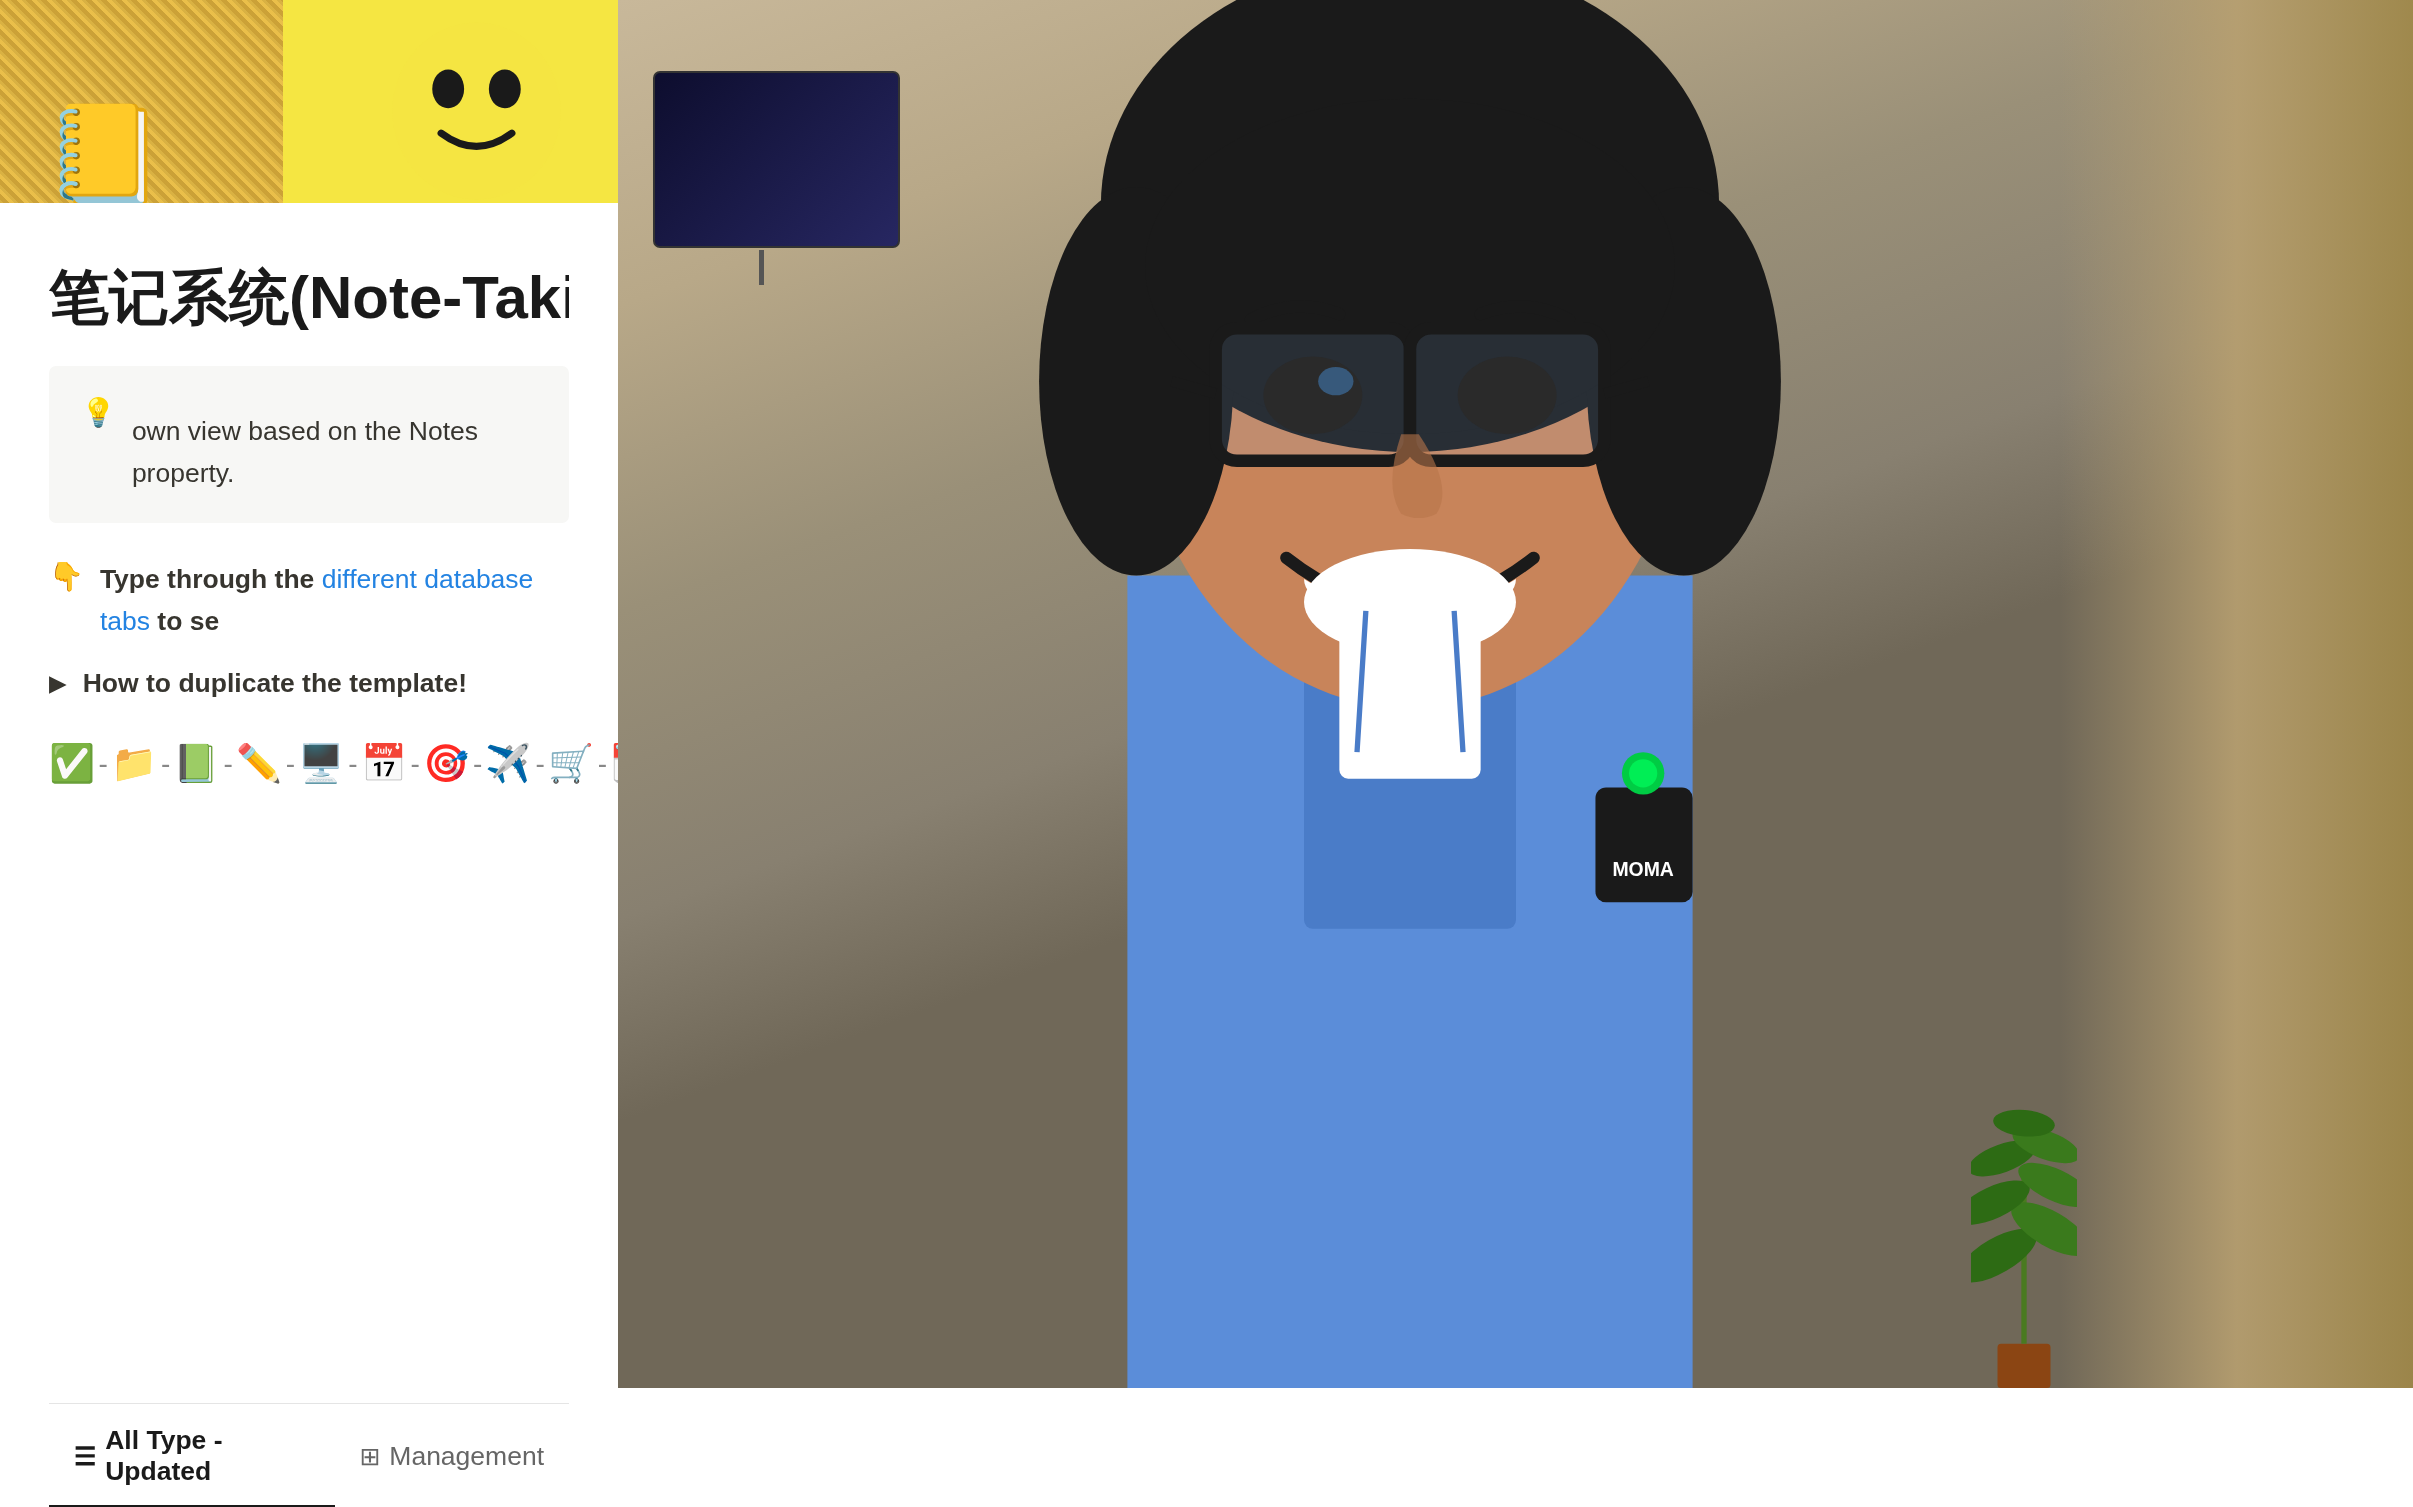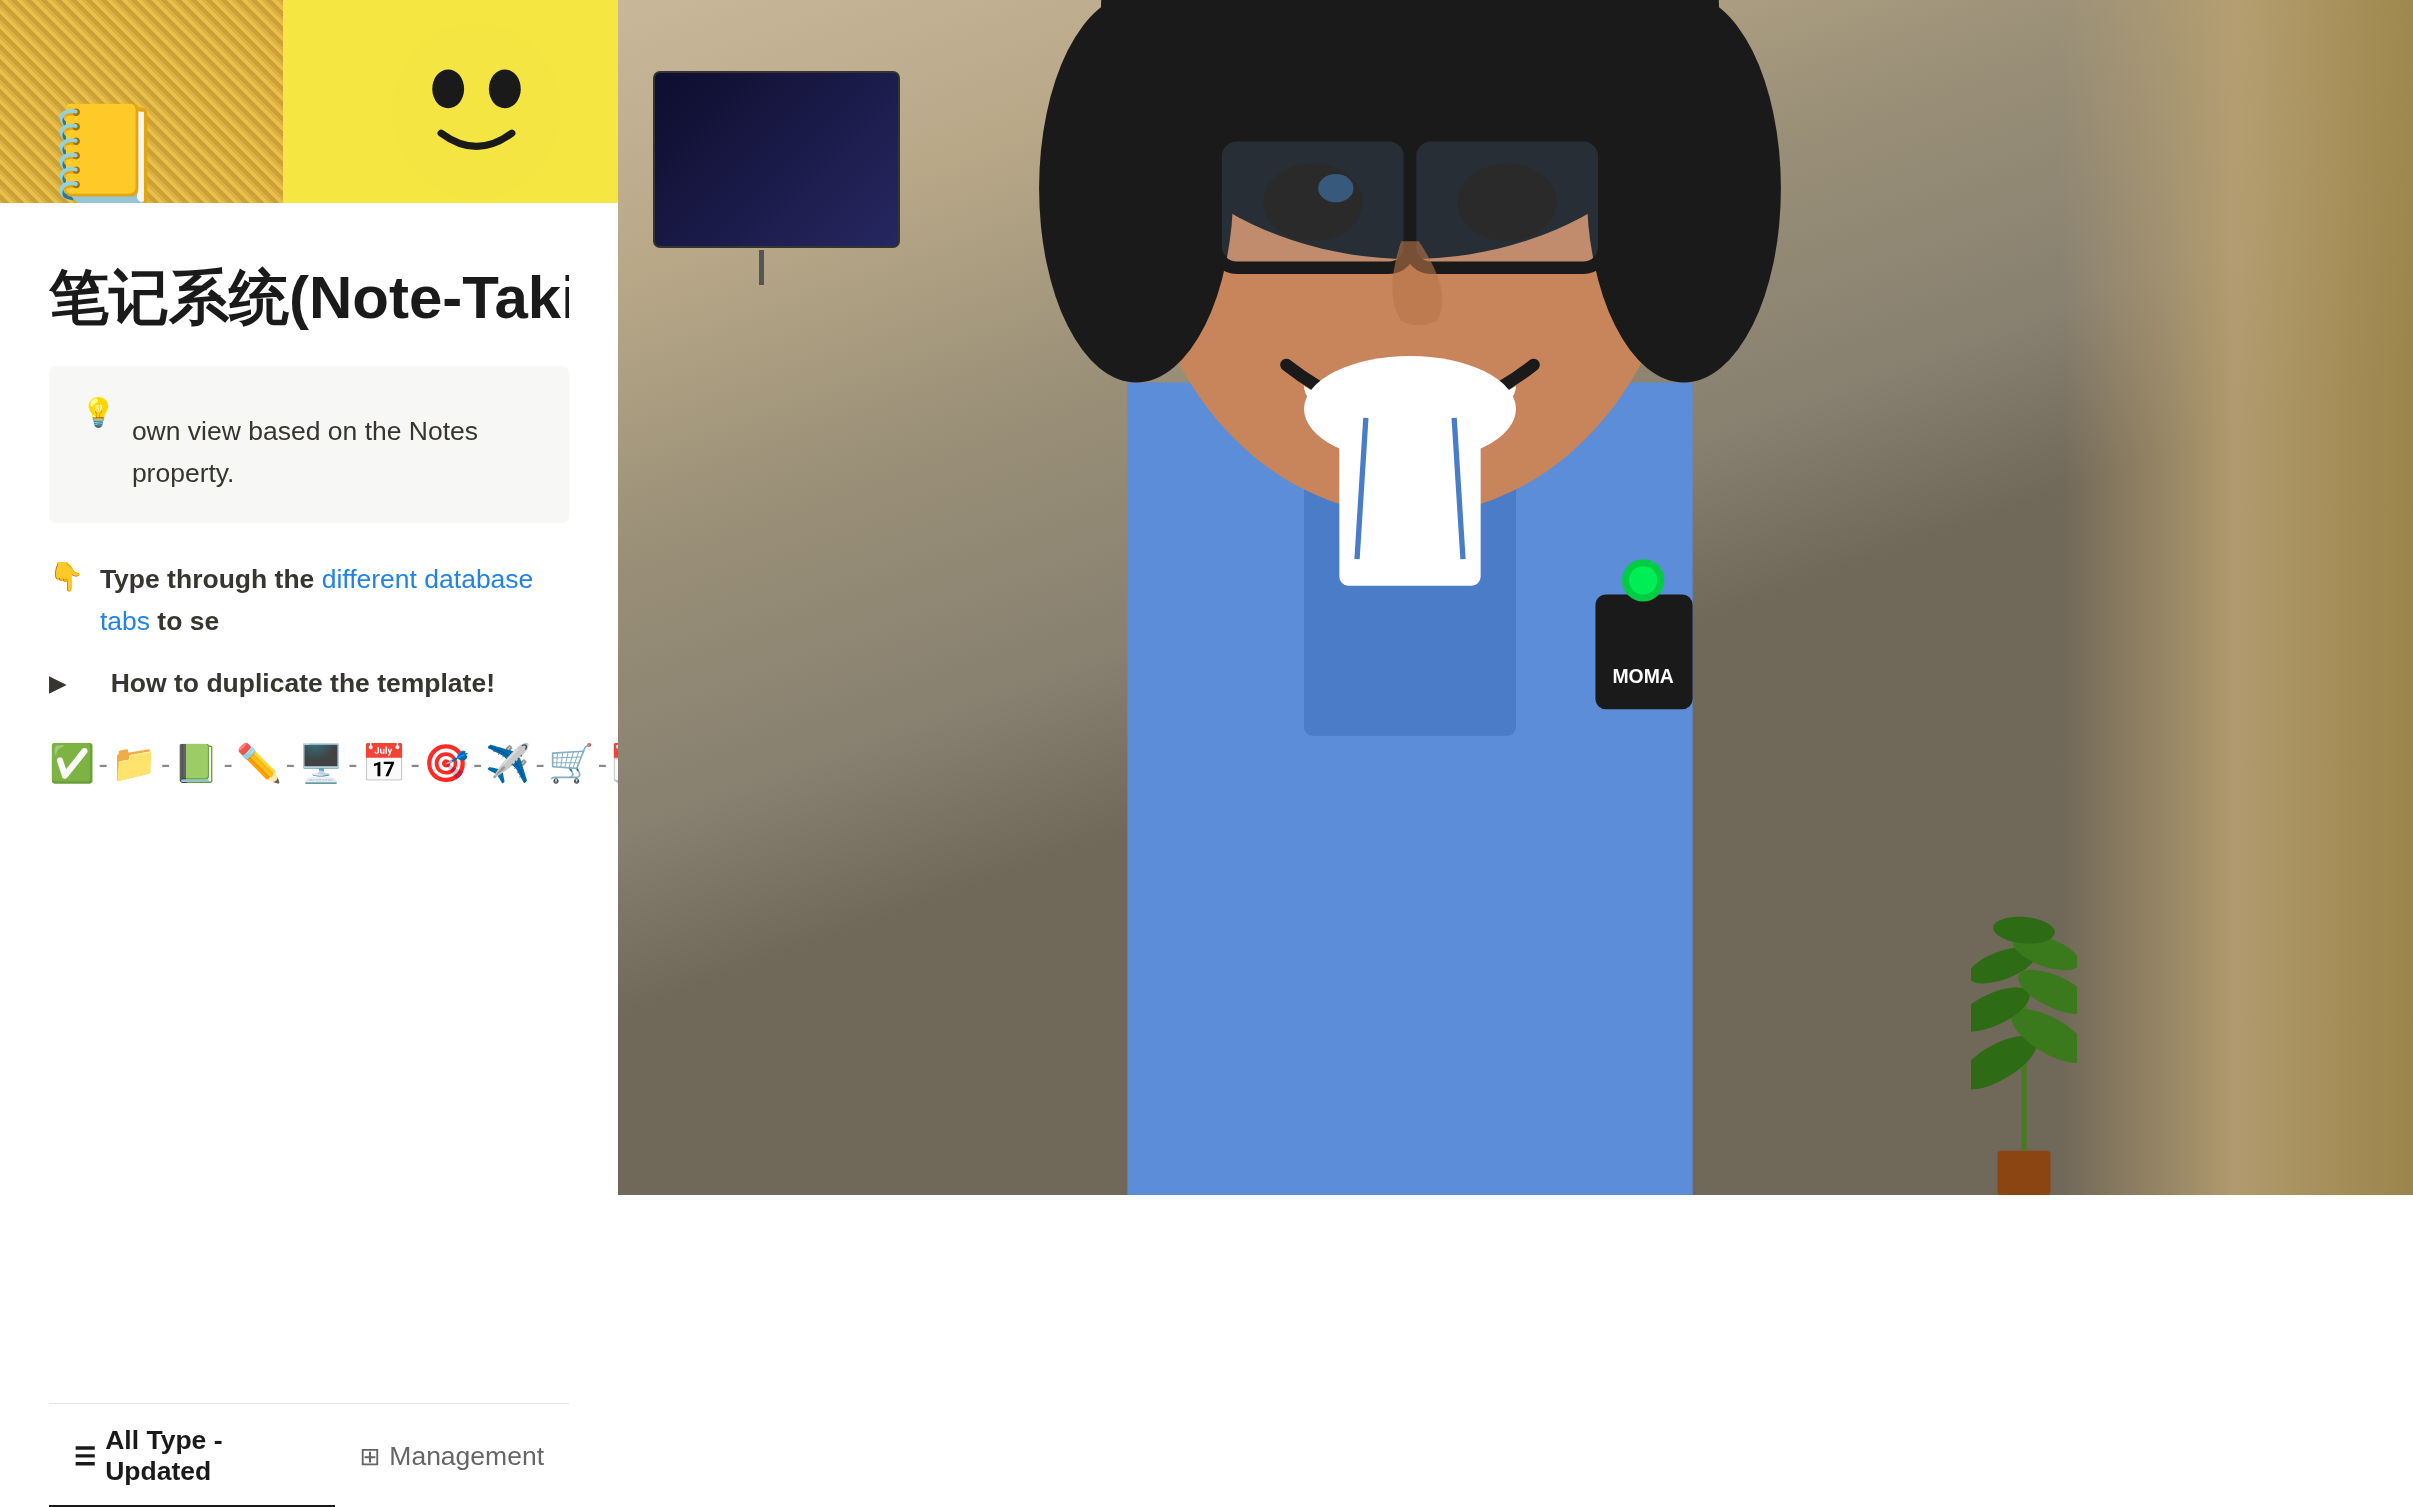--- a/index.html
+++ b/index.html
@@ -125,21 +125,20 @@
 
     .toggle-arrow {
       font-size: 23px;
       color: #37352f;
     }
 
     .toggle-label {
       font-size: 26.5px;
       font-weight: 700;
       color: #37352f;
-      margin-left: 28px;
     }
 
     .emoji-bar {
       display: flex;
       align-items: center;
       gap: 0;
       font-size: 37px;
       margin: 35px 0 44px 0;
       flex-wrap: nowrap;
     }
@@ -185,21 +184,21 @@
       background: #1a1a1a;
     }
 
     .tab-icon {
       font-size: 25px;
     }
 
     
     .right-panel {
       flex: 1;
-      height: 1195px;
+      height: 1388px;
       position: relative;
       overflow: hidden;
       background: #a3a3a3;
     }
 
     
     .room-bg {
       position: absolute;
       top: 0; left: 0;
       width: 100%; height: 100%;

